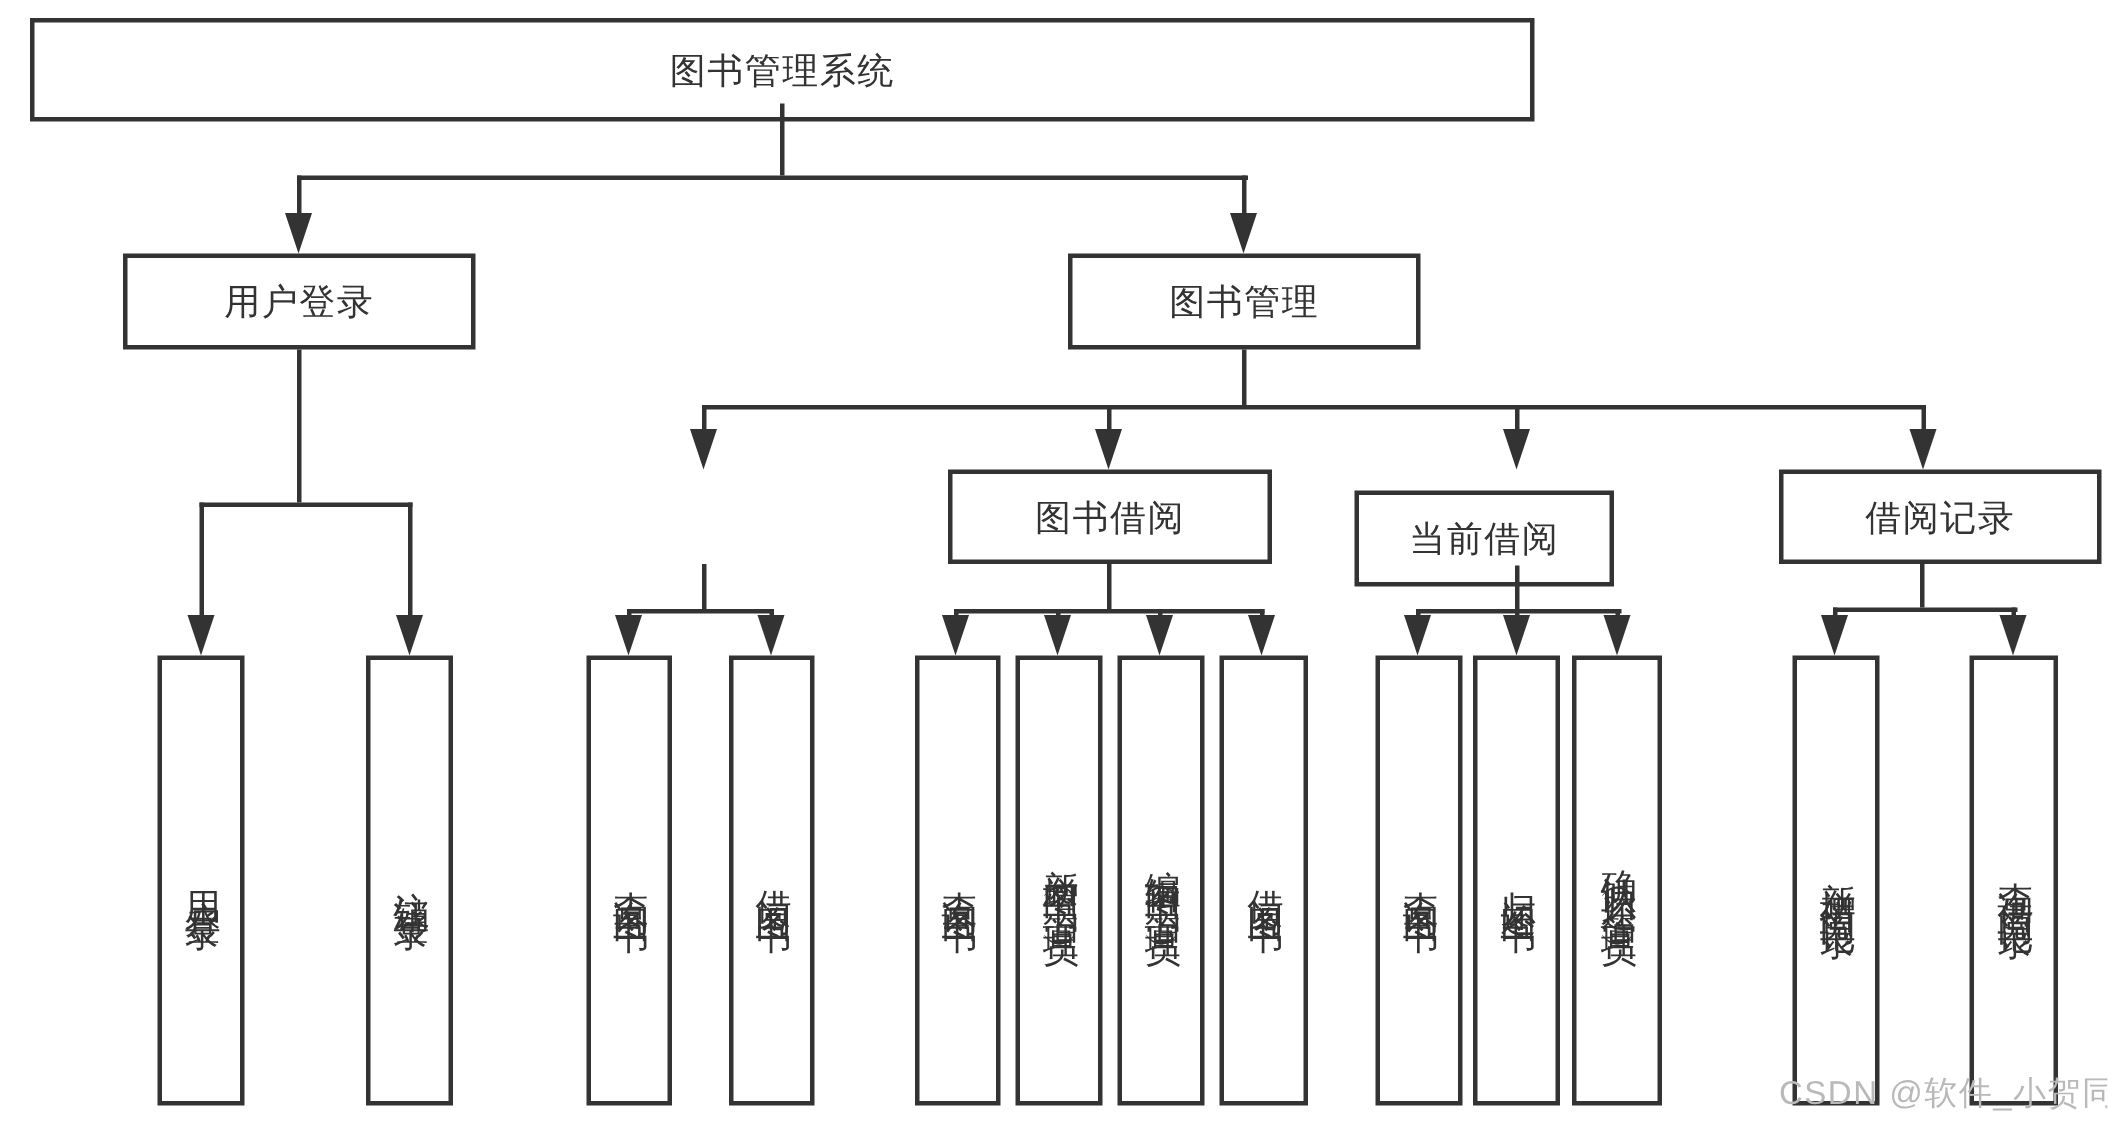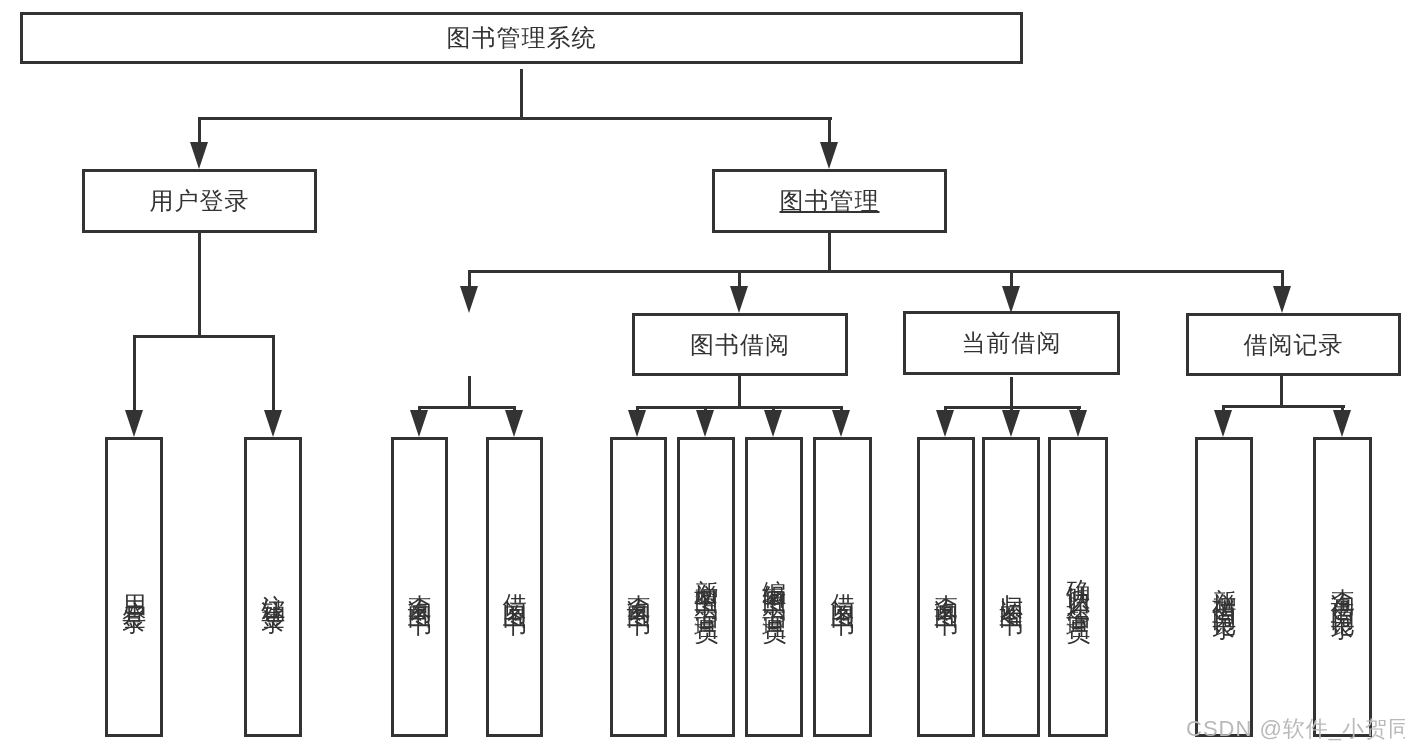--- a/index.html
+++ b/index.html
@@ -51,38 +51,38 @@
     color:#b9b9b9;
     white-space:nowrap;
     letter-spacing:1px;
   }
 </style>
 </head>
 <body>
 
 <div id="stage">
 
-  <div class="box" style="left:20px;top:12px;width:1003px;height:52px;">
+  <div class="box" style="left:20px;top:12px;width:1003px;height:69px;">
     <span>图书管理系统</span>
   </div>
 
   <div class="box" style="left:82px;top:169px;width:235px;height:64px;">
     <span>用户登录</span>
   </div>
 
-  <div class="box" style="left:712px;top:169px;width:235px;height:64px;text-decoration:underline;">
+  <div class="box" style="left:712px;top:169px;width:235px;height:64px;">
     <span>图书管理</span>
   </div>
 
 
   <div class="box" style="left:632px;top:313px;width:216px;height:63px;align-items:center;">
     <span>图书借阅</span>
   </div>
 
-  <div class="box" style="left:903px;top:311px;width:217px;height:64px;">
+  <div class="box" style="left:903px;top:327px;width:173px;height:64px;">
     <span>当前借阅</span>
   </div>
 
   <div class="box" style="left:1175px;top:313px;width:215px;height:63px;margin-left:11px;">
     <span>借阅记录</span>
   </div>
 
   <div class="leaf" style="left:105px;top:437px;width:58px;height:300px;">
     <span>用户登录</span>
   </div>

